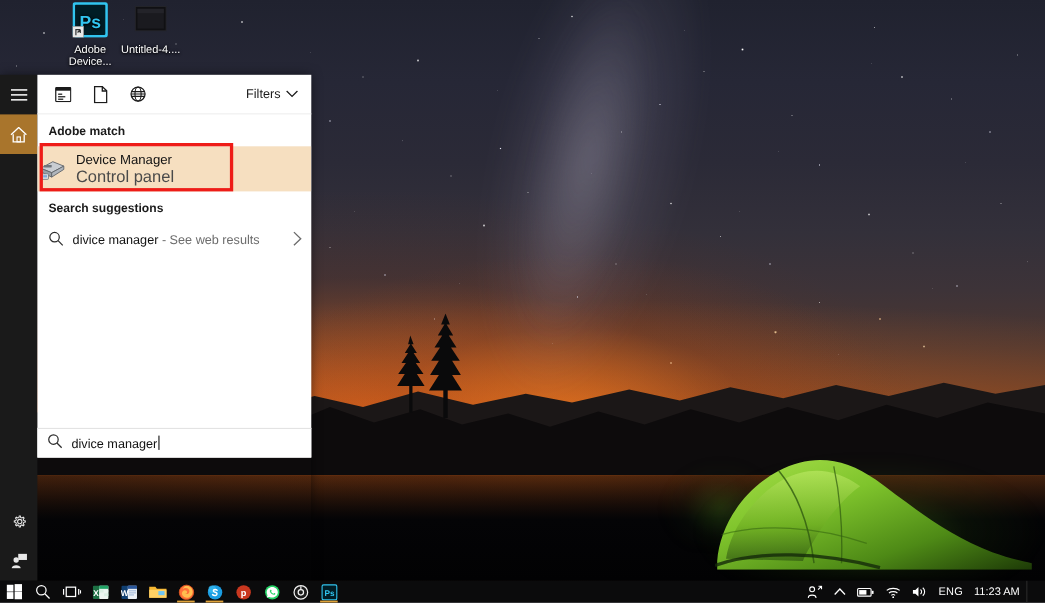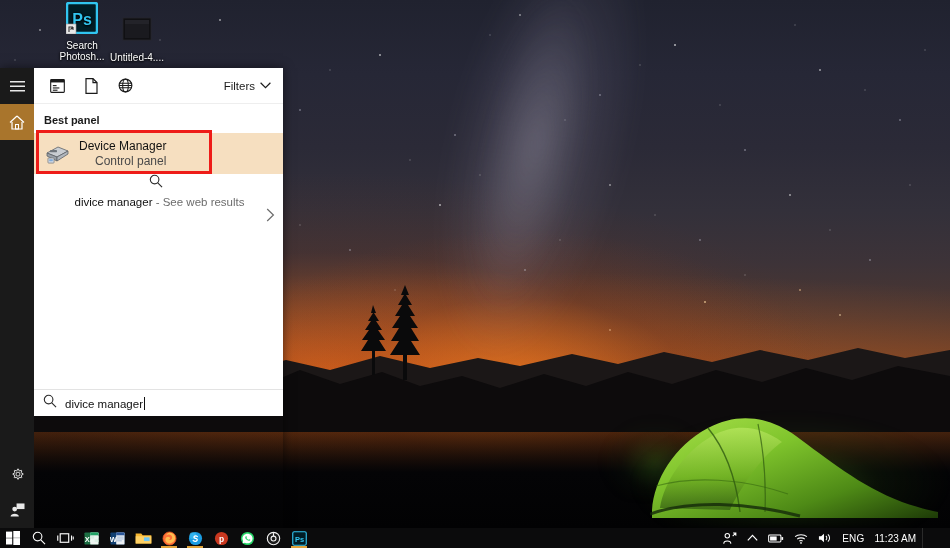--- a/index.html
+++ b/index.html
@@ -251,40 +251,38 @@
     font-weight: bold;
     color: #1b1b1b;
     padding: 10px 0 7px 10px;
   }
 
   #best-match-row {
     position: relative;
     height: 41px;
     background: #f6dfc0;
     display: flex; align-items: center;
-    padding-left: 10px;
   }
   #dm-icon { width: 26px; height: 26px; margin-right: 9px; flex: 0 0 26px; }
   #dm-text { display: flex; flex-direction: column; line-height: 1.18; }
   #dm-title { font-size: 12px; color: #111; }
-  #dm-sub { font-size: 12px; color: #4a4a4a; text-align: right; }
+  #dm-sub { font-size: 15px; color: #4a4a4a; }
 
   #red-box {
     position: absolute;
     left: 2px; top: -3px;
     width: 176px; height: 44px;
     border: 3px solid #ee1c18;
     pointer-events: none;
   }
 
   .suggest-row {
     height: 32px;
     display: flex; align-items: center;
     padding: 0 8px 0 10px;
-    flex-direction: column;
   }
   .suggest-row .mag { width: 22px; flex: 0 0 22px; color: #2b2b2b; }
   .suggest-text { font-size: 11.5px; color: #111; }
   .suggest-text .gray { color: #6c6c6c; }
   .suggest-chevron { margin-left: auto; color: #6c6c6c; }
 
   #search-box {
     position: absolute; left: 0; bottom: 0;
     width: 249px; height: 27px;
     background: #ffffff;
@@ -320,21 +318,21 @@
   }
   .tb-item.running::after {
     content: "";
     position: absolute; bottom: 0; left: 5px;
     width: 16px; height: 2px;
     background: #e0a33a;
   }
   #tb-right {
     margin-left: auto;
     display: flex; align-items: flex-start;
-    height: 20px; padding-right: 22px;
+    height: 20px; padding-right: 11px;
     color: #ffffff;
   }
   .tray-item {
     height: 20px;
     display: flex; align-items: center; justify-content: center;
     padding: 0 5px;
     color: #ffffff;
     font-size: 10px;
   }
   #tray-lang { font-size: 10px; letter-spacing: 0.2px; }
@@ -407,24 +405,24 @@
 
   <div class="desk-icon" style="left:50px; top:2px;">
     <span class="glyph">
       <svg width="32" height="32" viewBox="0 0 32 32">
         <rect x="1" y="1" width="30" height="30" rx="2" fill="#001d26" stroke="#31c5f0" stroke-width="2.5"></rect>
         <text x="16" y="23" font-family="'Liberation Sans',sans-serif" font-size="16" font-weight="bold" fill="#31c5f0" text-anchor="middle">Ps</text>
         <rect x="0" y="22" width="10" height="10" fill="#e8e8e8" stroke="#9a9a9a" stroke-width="0.6"></rect>
         <path d="M3,30 L3,25 L7,25 M7,25 L4.5,27.5 M7,25 L7,28" stroke="#333" stroke-width="1.1" fill="none"></path>
       </svg>
     </span>
-    <span class="desk-label">Search Photosh...</span>
+    <span class="desk-label">Adobe Device...</span>
   </div>
 
-  <div class="desk-icon" style="left:105px; top:14px;">
+  <div class="desk-icon" style="left:105px; top:2px;">
     <span class="glyph">
       <svg width="34" height="30" viewBox="0 0 34 30">
         <rect x="3" y="4" width="28" height="22" fill="#101013" stroke="#26262b" stroke-width="0.8"></rect>
         <rect x="5" y="6" width="24" height="18" fill="#1a1a1f"></rect>
         <rect x="5" y="6" width="24" height="4" fill="#232329"></rect>
       </svg>
     </span>
     <span class="desk-label">Untitled-4....</span>
   </div>
 
@@ -494,40 +492,41 @@
         <div id="filters-btn">
           <span>Filters</span>
           <svg width="11" height="7" viewBox="0 0 11 7">
             <path d="M0.6,0.8 L5.5,5.6 L10.4,0.8" stroke="#1b1b1b" stroke-width="1.2" fill="none"></path>
           </svg>
         </div>
       </div>
 
       <div id="results">
 
-        <div class="section-head">Best panel</div>
+        <div class="section-head">Adobe match</div>
 
         <div id="best-match-row">
           <span id="dm-icon">
             <svg width="26" height="26" viewBox="0 0 26 26">
               <path d="M3,12 L14,6 L24,10 L13,16 Z" fill="#c9cdd2" stroke="#5d6268" stroke-width="0.8"></path>
               <path d="M3,12 L3,15 L13,20 L13,16 Z" fill="#9aa0a7" stroke="#5d6268" stroke-width="0.8"></path>
               <path d="M13,16 L24,10 L24,13 L13,20 Z" fill="#b0b6bd" stroke="#5d6268" stroke-width="0.8"></path>
               <rect x="6" y="9" width="7" height="2.2" rx="0.4" fill="#6f757c"></rect>
               <rect x="4" y="17" width="6" height="5" rx="0.6" fill="#e8eaed" stroke="#6f757c" stroke-width="0.8"></rect>
               <rect x="5.2" y="18.2" width="3.6" height="2.2" fill="#7fa9d6"></rect>
             </svg>
           </span>
           <span id="dm-text">
             <span id="dm-title">Device Manager</span>
             <span id="dm-sub">Control panel</span>
           </span>
           <span id="red-box"></span>
         </div>
 
+        <div class="section-head">Search suggestions</div>
 
         <div class="suggest-row">
           <span class="mag">
             <svg width="14" height="14" viewBox="0 0 15 15">
               <circle cx="6" cy="6" r="4.6" stroke="#2b2b2b" stroke-width="1.2" fill="none"></circle>
               <path d="M9.4,9.4 L14,14" stroke="#2b2b2b" stroke-width="1.2"></path>
             </svg>
           </span>
           <span class="suggest-text"><span>divice manager</span><span class="gray"> - See web results</span></span>
           <span class="suggest-chevron">

